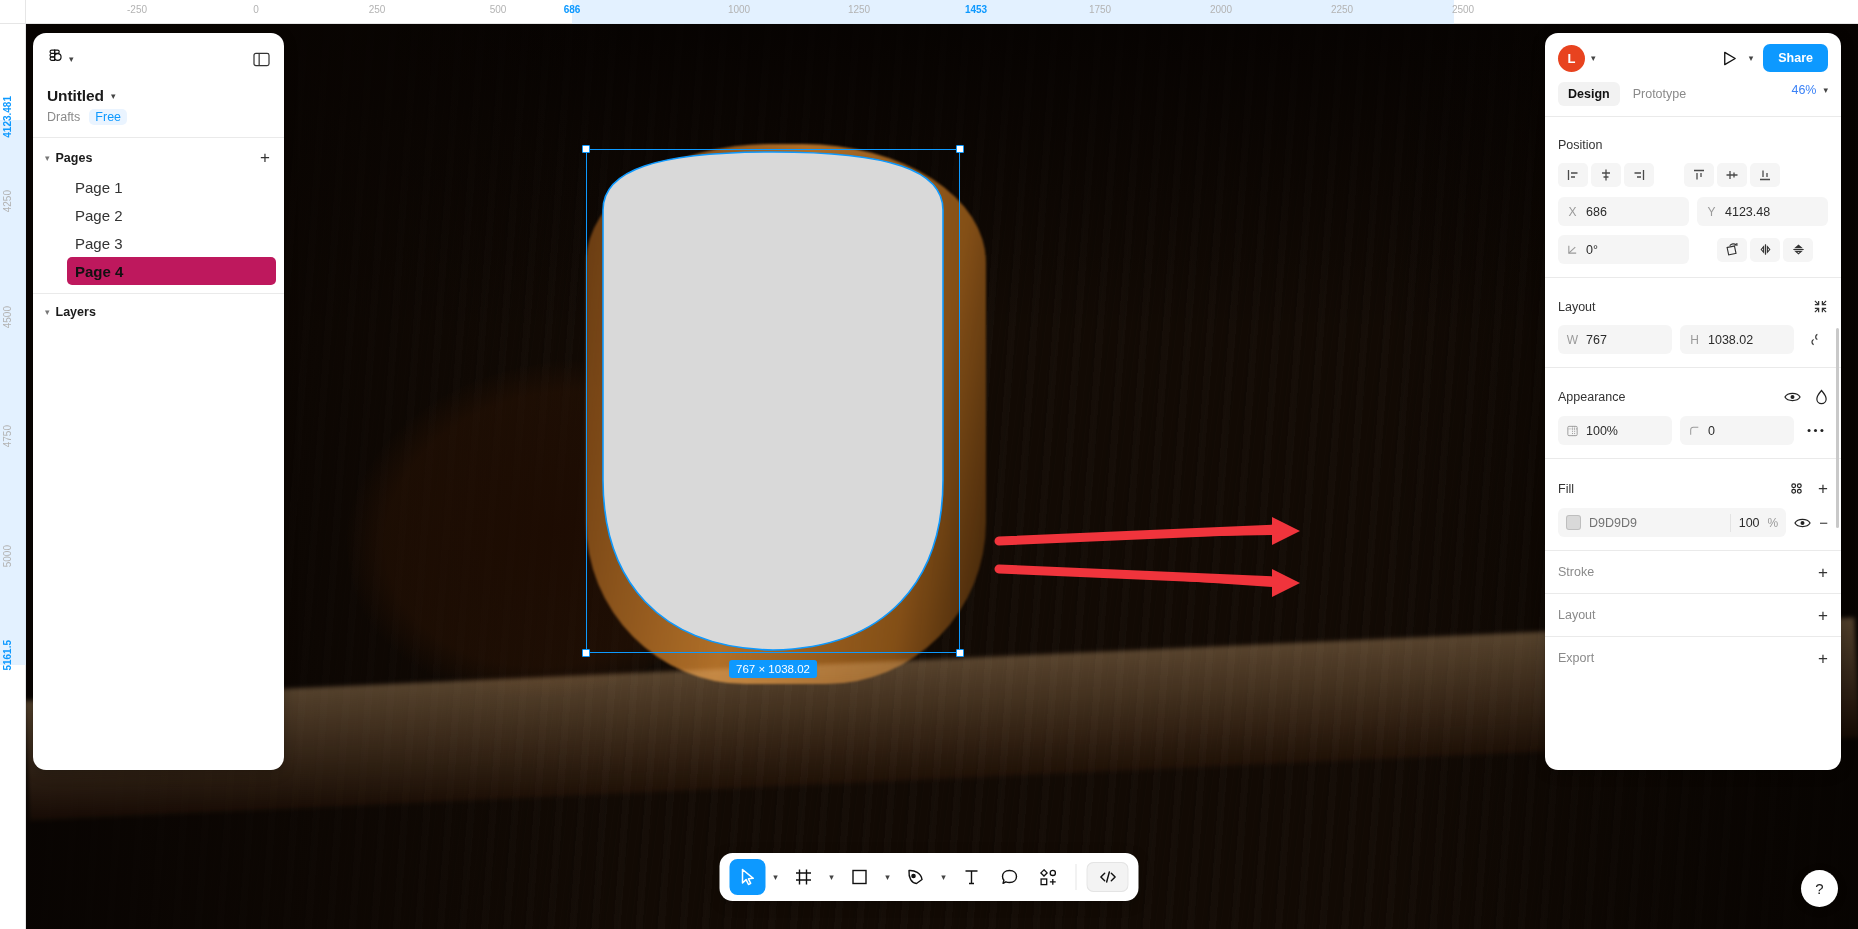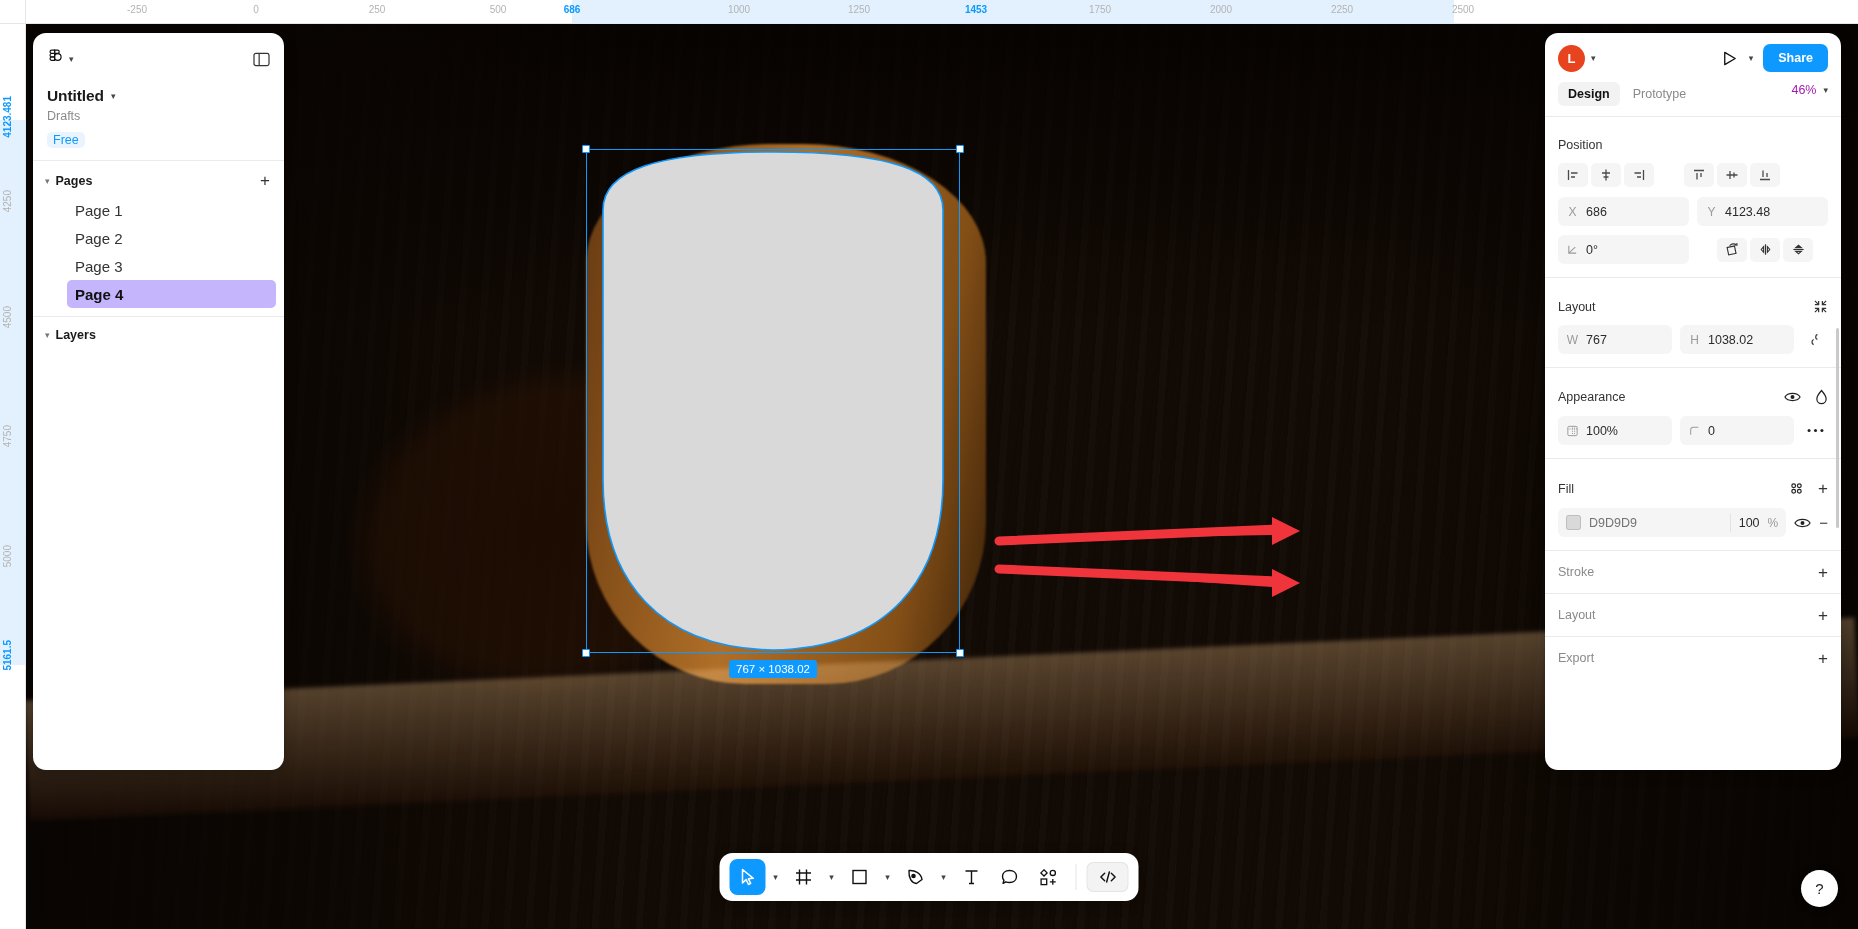--- a/index.html
+++ b/index.html
@@ -129,21 +129,21 @@
     z-index: 30; overflow: hidden;
     display: flex; flex-direction: column;
   }
   .lp-top { padding: 12px 14px 0 14px; }
   .lp-row1 { display: flex; align-items: center; justify-content: space-between; height: 28px; }
   .figma-logo { display: flex; align-items: center; gap: 6px; cursor: pointer; }
   .chev { color: #444; font-size: 9px; line-height: 1; }
   .panel-toggle { color: #333; cursor: pointer; display: flex; }
   .lp-title-row { display: flex; align-items: center; gap: 7px; margin-top: 14px; }
   .lp-title { font-size: 15.5px; font-weight: 700; color: #1a1a1a; letter-spacing: -.1px; }
-  .lp-meta { display: flex; align-items: flex-start; gap: 9px; margin-top: 4px; margin-bottom: 12px; flex-direction: column; }
+  .lp-meta { display: flex; align-items: center; gap: 9px; margin-top: 4px; margin-bottom: 12px; }
   .lp-drafts { font-size: 12.5px; color: #8a8a8a; }
   .lp-free {
     font-size: 12.5px; color: #0d99ff; background: #eaf4ff;
     padding: 1px 6px; border-radius: 5px; cursor: pointer;
   }
   .lp-tabs {
     display: flex; align-items: center; gap: 4px;
     padding: 6px 10px 8px 10px; border-top: 1px solid #eaeaea;
     position: relative;
   }
@@ -163,21 +163,21 @@
   .section-title { font-size: 12.5px; font-weight: 700; color: #1a1a1a; }
   .caret { font-size: 9px; color: #777; }
   .plus-btn { font-size: 17px; color: #333; cursor: pointer; line-height: 1; font-weight: 300; }
 
   .page-list { padding: 0 8px 8px 8px; }
   .page-item {
     height: 28px; display: flex; align-items: center;
     padding: 0 8px; font-size: 15px; color: #333;
     border-radius: 5px; cursor: pointer; margin-left: 26px;
   }
-  .page-item.selected { background: #c4b5fd; color: #111; font-weight: 700; }
+  .page-item.selected { background: #be185d; color: #111; font-weight: 700; }
 
   .layer-list { padding: 0 8px; }
   .layer-item {
     height: 28px; display: flex; align-items: center; gap: 9px;
     padding: 0 8px; font-size: 12.5px; color: #333;
     border-radius: 5px; cursor: pointer;
   }
   .layer-item.selected { background: #e5f0fc; }
   .layer-item.hovered { background: #f3f3f3; }
   .layer-icon { width: 14px; display: flex; align-items: center; justify-content: center; color: #555; }
@@ -213,21 +213,21 @@
   }
   .rp-tab {
     font-size: 12.5px; color: #8a8a8a; padding: 5px 10px;
     border-radius: 6px; cursor: pointer;
   }
   .rp-tab.active { background: #f2f2f2; color: #111; font-weight: 700; }
   .zoom-ctl {
     position: absolute; right: 13px; top: 3px;
     display: flex; align-items: center; gap: 7px; cursor: pointer;
   }
-  .zoom-val { font-size: 12.5px; color: #a21caf; }
+  .zoom-val { font-size: 12.5px; color: #3b82f6; }
 
   .rp-section { border-top: 1px solid #eaeaea; padding: 12px 13px 13px 13px; }
   .rp-section-head {
     display: flex; align-items: center; justify-content: space-between;
     margin-bottom: 11px;
     margin-top: 9px;
   }
   .rp-label { font-size: 12.5px; color: #333; font-weight: 400; }
   .rp-label.dim { color: #8a8a8a; }
   .rp-icons { display: flex; align-items: center; gap: 14px; }

